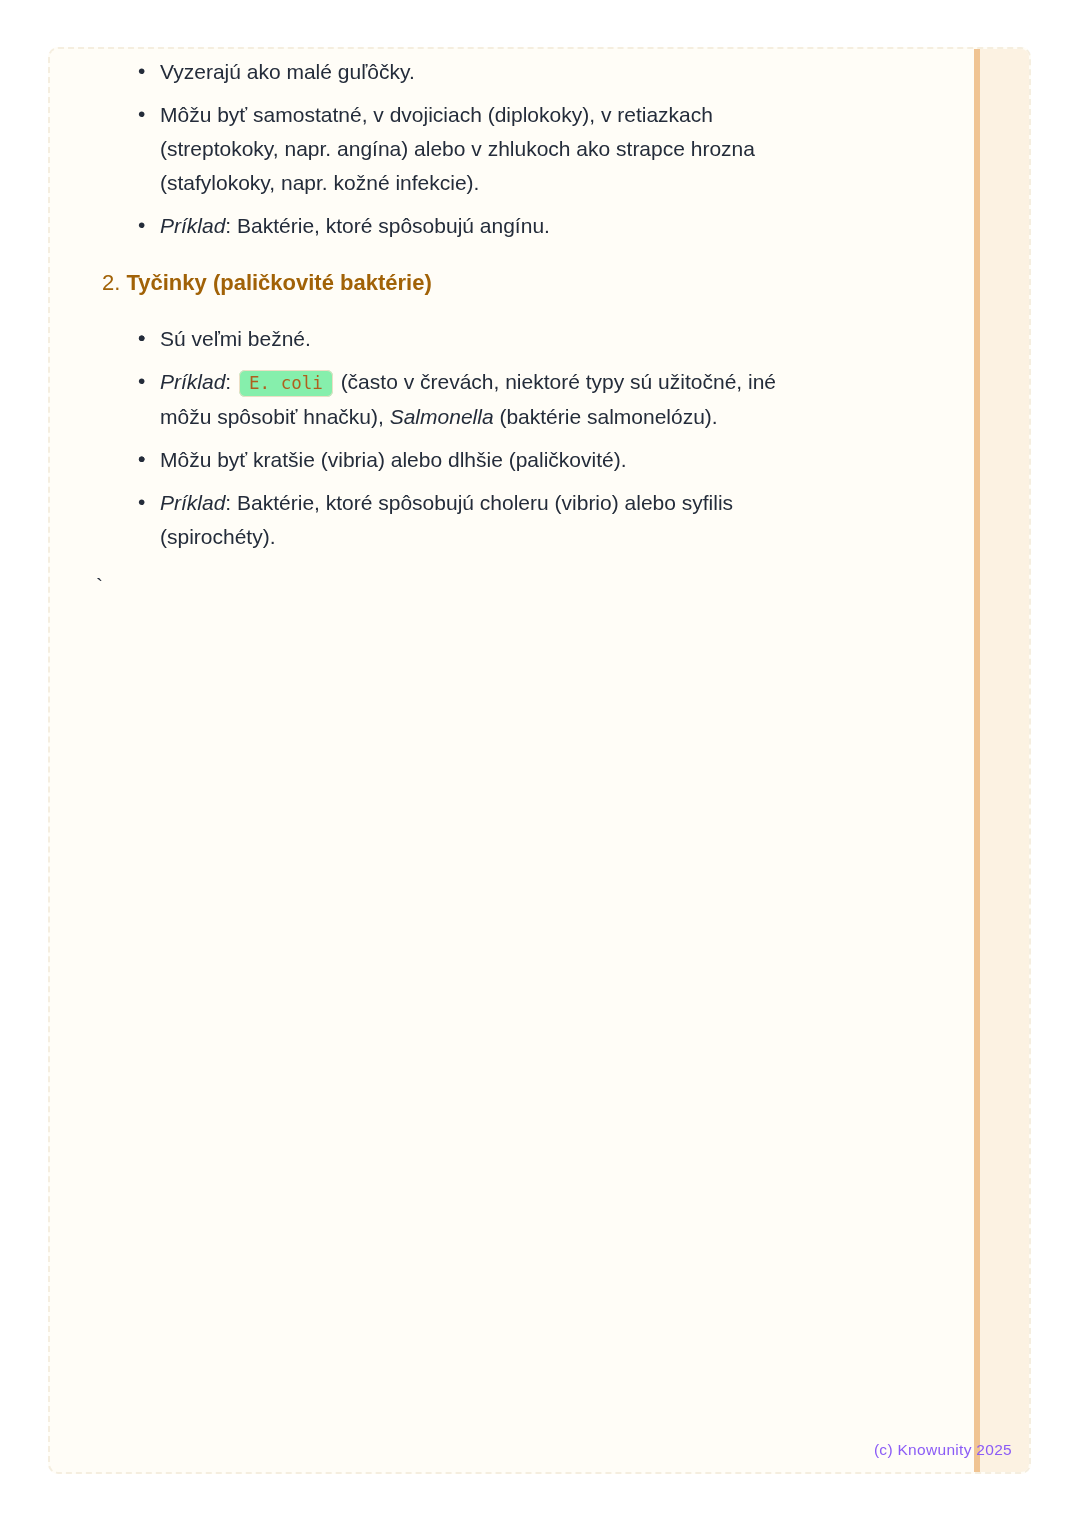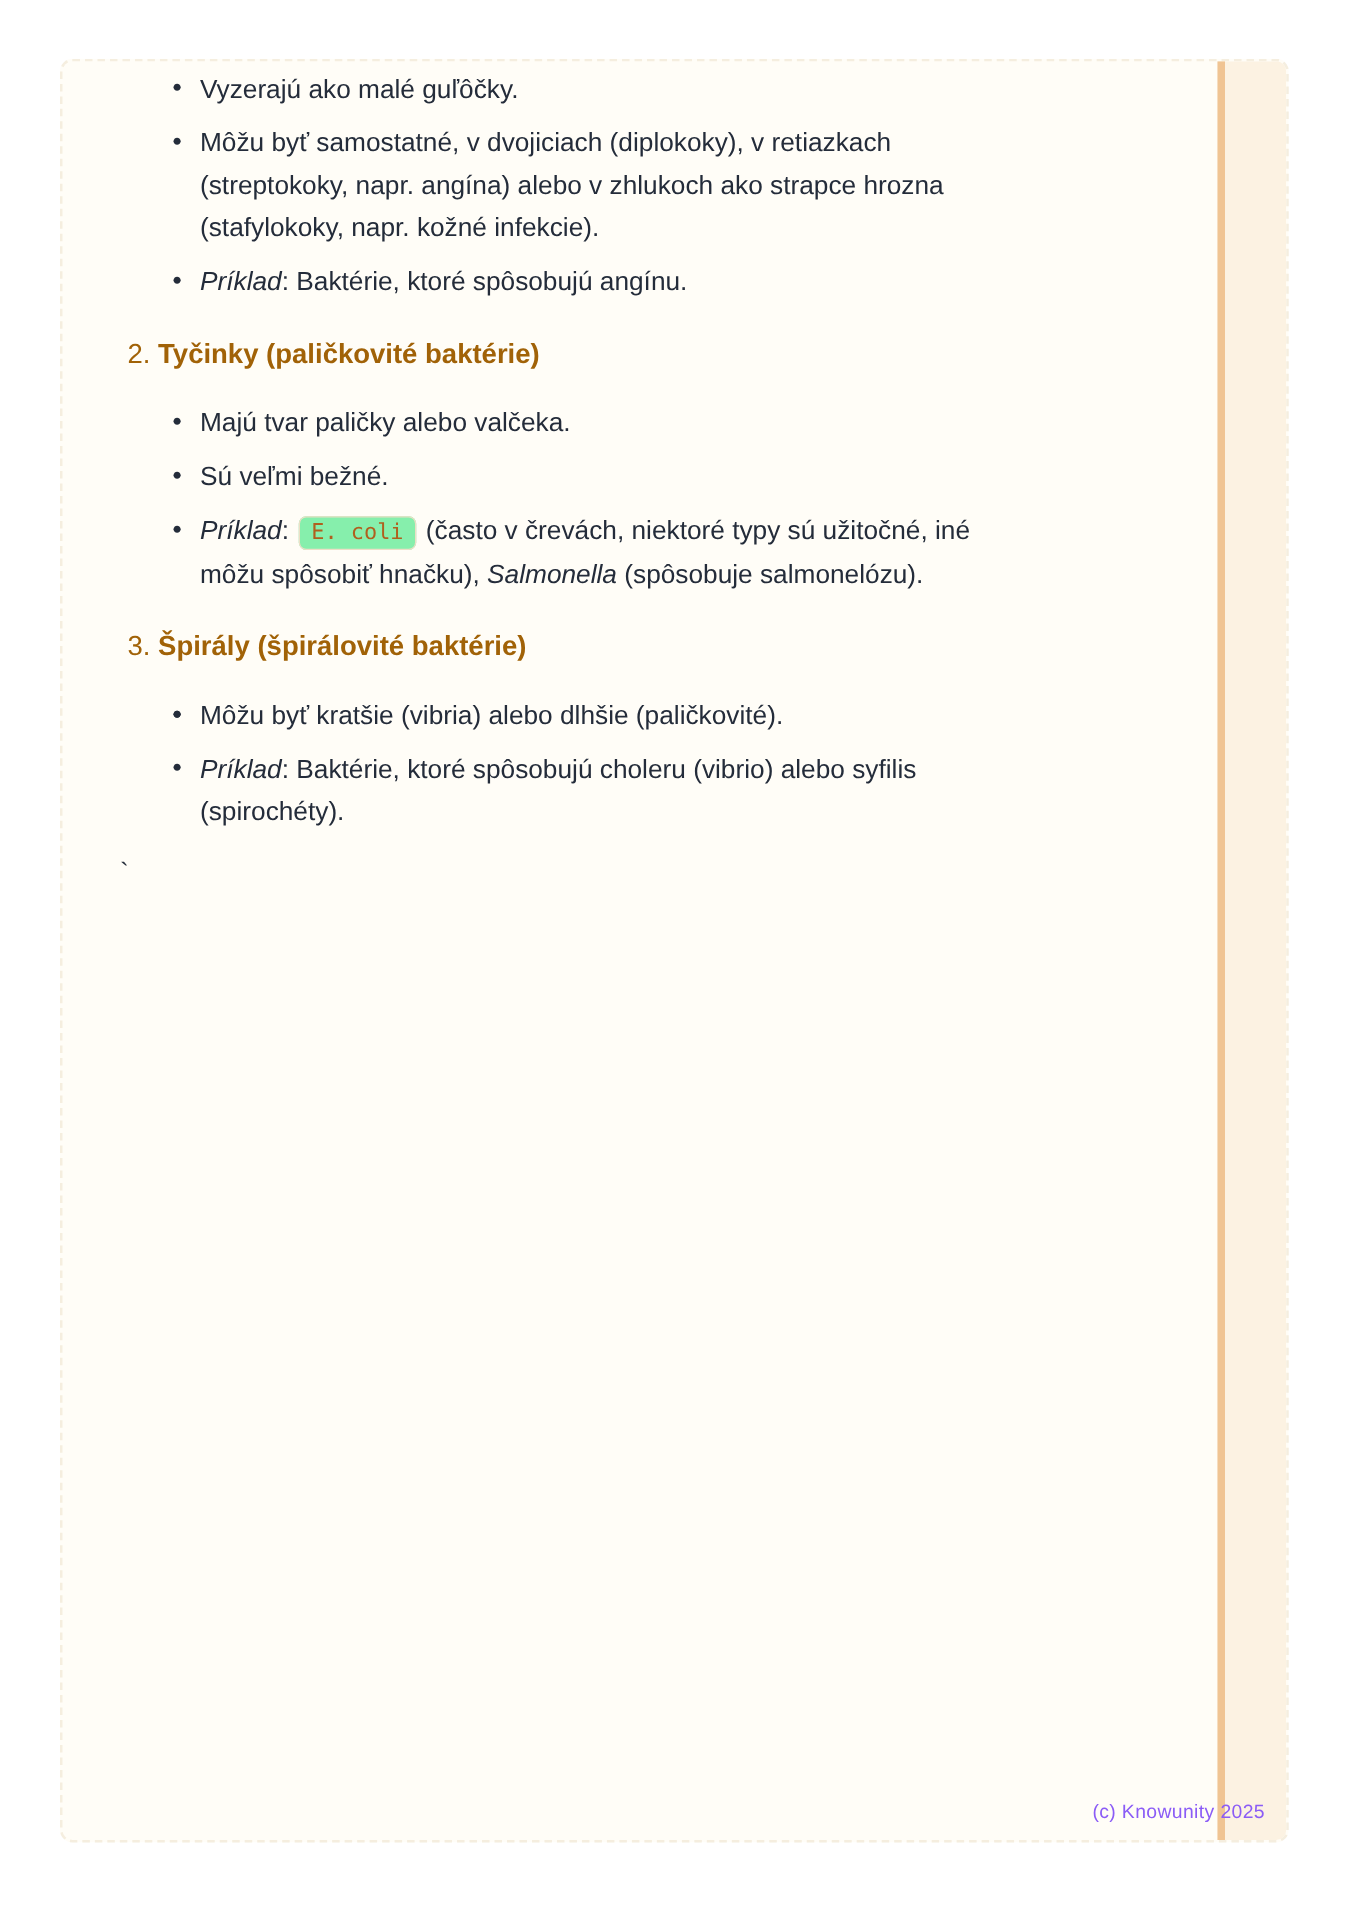--- a/index.html
+++ b/index.html
@@ -118,25 +118,24 @@
 
   <div class="content">
     <ul class="bullets" id="intro-bullets">
         <li><span class="bullet-dot">•</span><span>Vyzerajú ako malé guľôčky.</span></li>
         <li><span class="bullet-dot">•</span><span>Môžu byť samostatné, v dvojiciach (diplokoky), v retiazkach (streptokoky, napr. angína) alebo v zhlukoch ako strapce hrozna (stafylokoky, napr. kožné infekcie).</span></li>
         <li><span class="bullet-dot">•</span><span class="seg-i">Príklad</span><span>: Baktérie, ktoré spôsobujú angínu.</span></li>
       </ul>
     <div id="sections">
         <div class="section-heading"><span class="sec-num">2.</span><span class="sec-title"> Tyčinky (paličkovité baktérie)</span></div>
         <ul class="bullets">
-          <li><span class="bullet-dot">•</span><span>Majú tvar paličky alebo valčeka.</span></li>
+          <li><span class="bullet-dot">•</span></li>
           <li><span class="bullet-dot">•</span><span>Sú veľmi bežné.</span></li>
-          <li><span class="bullet-dot">•</span><span class="seg-i">Príklad</span><span>: </span><span class="code-badge">E. coli</span><span> (často v črevách, niektoré typy sú užitočné, iné môžu spôsobiť hnačku), </span><span class="seg-i">Salmonella</span><span> (spôsobuje salmonelózu).</span></li>
+          <li><span class="bullet-dot">•</span><span class="seg-i">Príklad</span><span>: </span><span class="code-badge">E. coli</span><span> (často v črevách, niektoré typy sú užitočné, iné môžu spôsobiť hnačku), </span><span class="seg-i">Salmonella</span><span> (baktérie salmonelózu).</span></li>
         </ul>
-        <div class="section-heading"><span class="sec-num">3.</span><span class="sec-title"> Špirály (špirálovité baktérie)</span></div>
         <ul class="bullets">
           <li><span class="bullet-dot">•</span></li>
           <li><span class="bullet-dot">•</span><span>Môžu byť kratšie (vibria) alebo dlhšie (paličkovité).</span></li>
           <li><span class="bullet-dot">•</span><span class="seg-i">Príklad</span><span>: Baktérie, ktoré spôsobujú choleru (vibrio) alebo syfilis (spirochéty).</span></li>
         </ul>
       </div>
     <div class="stray">`</div>
   </div>
 
   <div class="copyright">(c) Knowunity 2025</div>

